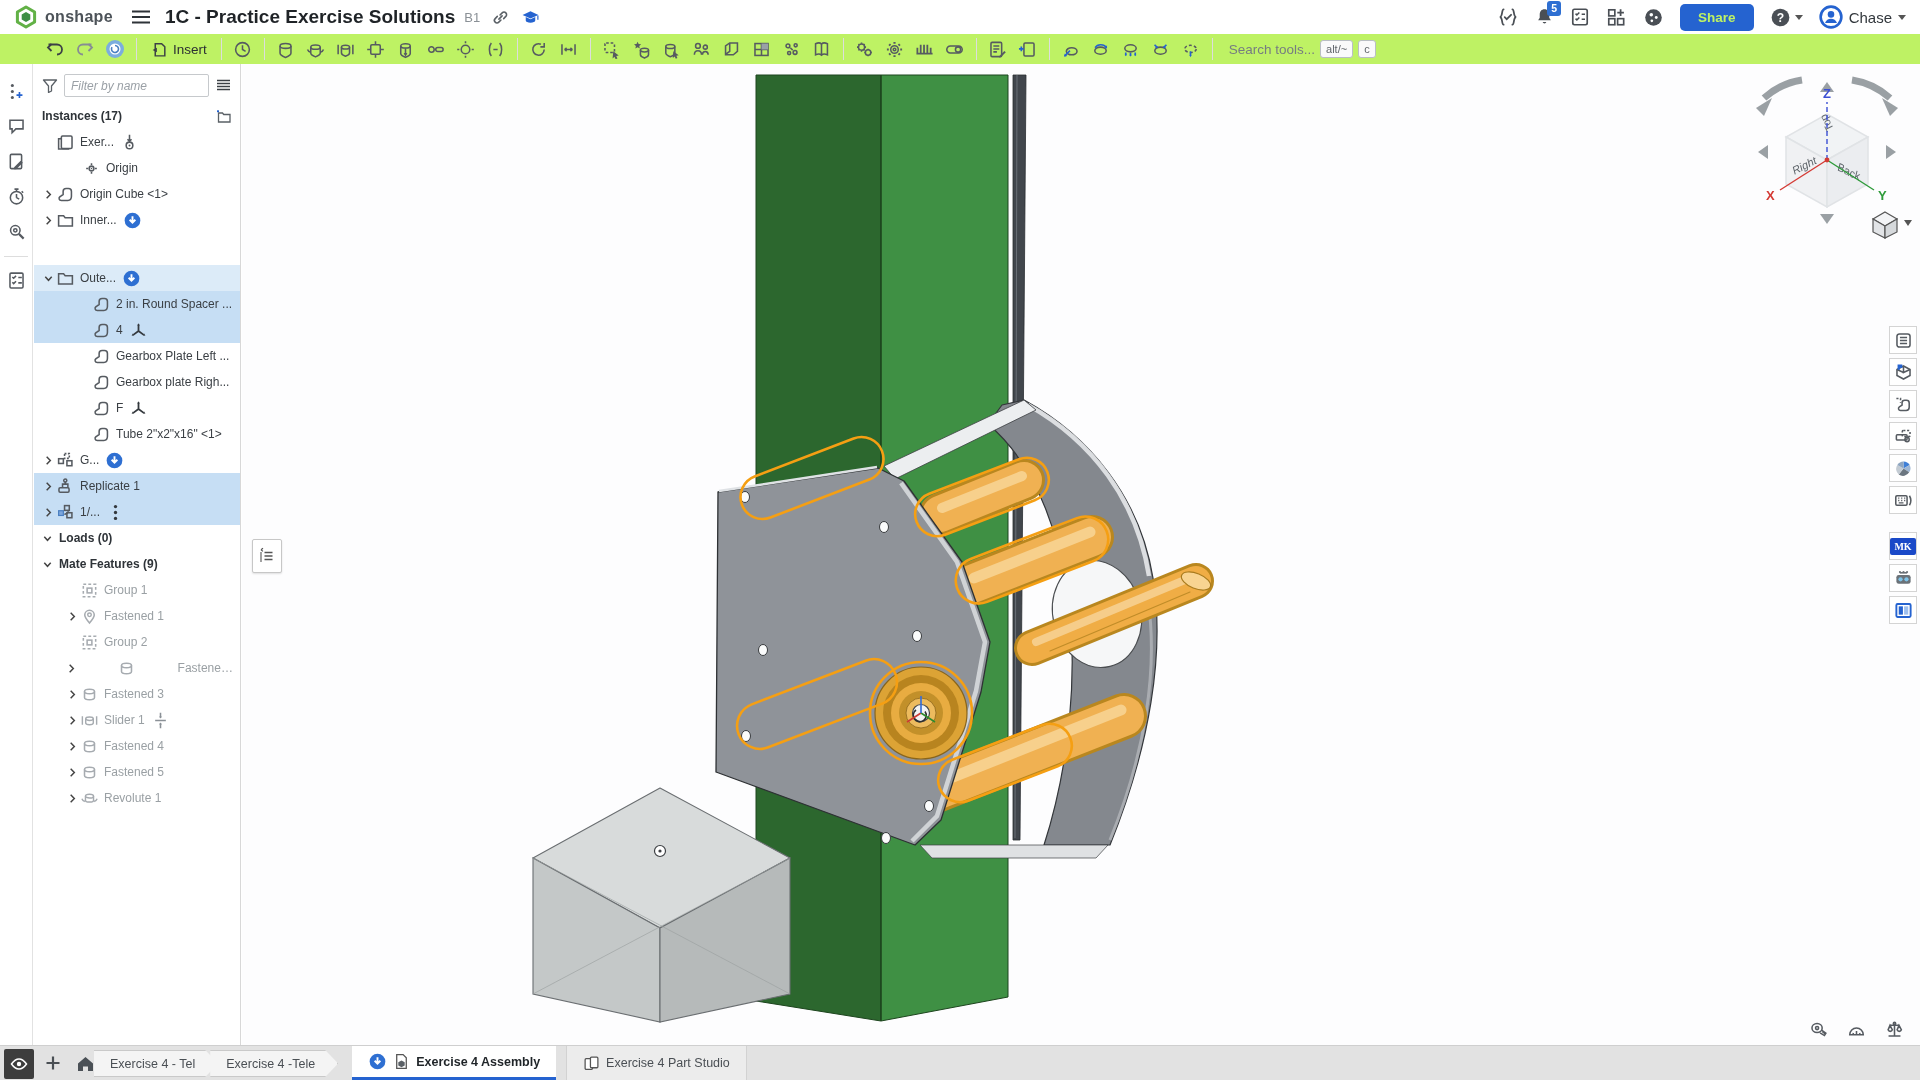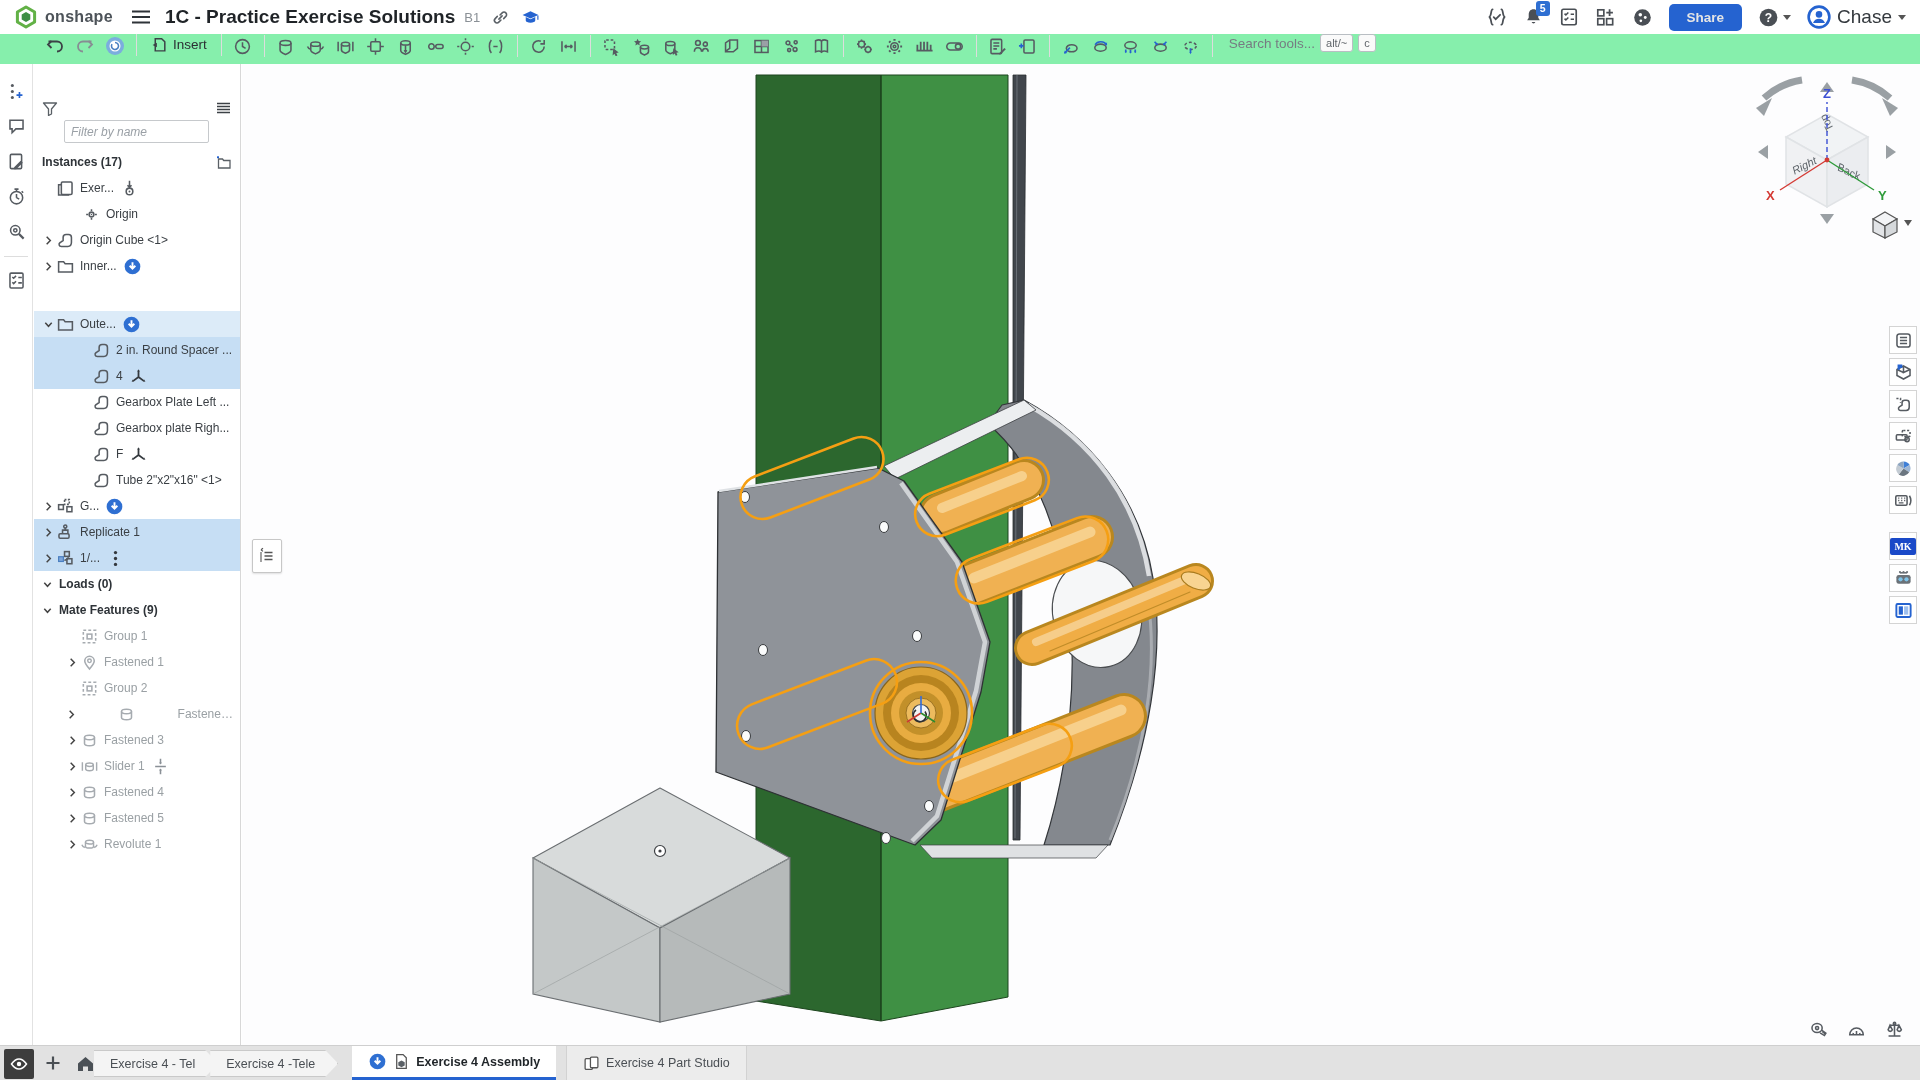--- a/index.html
+++ b/index.html
@@ -14,30 +14,30 @@
   #logo { display:flex; align-items:center; gap:7px; }
   #logo-word { font-size:16px; font-weight:bold; color:#4d5359; letter-spacing:.3px; }
   #hamburger { margin:0 14px 0 18px; cursor:pointer; }
   #doc-title { font-size:19px; font-weight:bold; color:#1f2327; white-space:nowrap; }
   #version-badge { font-size:13px; color:#8a9096; margin-left:9px; }
   .tb-gap { width:12px; }
   #topbar-right { margin-left:auto; display:flex; align-items:center; gap:16px; }
   .top-icon { position:relative; cursor:pointer; }
   #notif-badge { position:absolute; top:-6px; right:-7px; background:#2e6fd2; color:#fff;
     font-size:10.5px; font-weight:bold; padding:1px 4px; border-radius:3px; line-height:1.2; }
-  #share-btn { background:#2563d0; color:#e5e5e5; font-size:13.5px; font-weight:bold;
+  #share-btn { background:#2563d0; color:#bef264; font-size:13.5px; font-weight:bold;
     border:none; border-radius:5px; padding:6px 18px; cursor:pointer; }
   #user-chip { display:flex; align-items:center; gap:6px; cursor:pointer; }
-  #user-name { font-size:19px; color:#33383d; }
+  #user-name { font-size:15px; color:#33383d; }
   .caret { width:0; height:0; border-left:4px solid transparent; border-right:4px solid transparent;
     border-top:5px solid #555; display:inline-block; }
 
   
-  #toolbar { position:absolute; left:0; top:34px; width:1920px; height:30px; background:#86efac;
-    display:flex; align-items:flex-start; padding:0 6px 0 40px; z-index:25; }
+  #toolbar { position:absolute; left:0; top:34px; width:1920px; height:30px; background:#bef264;
+    display:flex; align-items:center; padding:0 6px 0 40px; z-index:25; }
   .tool-btn { width:26px; height:24px; display:flex; align-items:center; justify-content:center;
     border-radius:3px; cursor:pointer; margin:0 2px; }
   .tool-sep { width:1px; height:22px; background:#ddd; margin:0 6px; }
   #insert-btn { display:flex; align-items:center; gap:5px; font-size:13.5px; color:#2b2f33;
     padding:2px 8px; border-radius:3px; cursor:pointer; }
   #search-tools { display:flex; align-items:center; gap:5px; margin-left:10px; cursor:text; }
   #search-tools-label { font-size:13.5px; color:#767c82; }
   .kbd { font-size:11px; color:#61666b; border:1px solid #b9bec3; border-radius:3px;
     padding:0 5px; background:#fafafa; line-height:16px; }
 
@@ -47,21 +47,21 @@
     padding-top:14px; z-index:20; }
   .rail-btn { width:26px; height:26px; display:flex; align-items:center; justify-content:center;
     margin-bottom:9px; cursor:pointer; }
   .rail-sep { width:24px; height:1px; background:#ddd; margin:3px 0 10px; }
 
   
   #sidebar { position:absolute; left:34px; top:64px; width:207px; bottom:35px; background:#fff;
     border-right:1px solid #d8d8d8; z-index:20; overflow:hidden; font-size:12px; }
   #filter-row { display:flex; align-items:center; gap:6px; padding:10px 8px 6px 8px; }
   #filter-input { flex:1; height:23px; border:1px solid #c6c9cc; border-radius:2px;
-    font-size:12px; font-style:italic; color:#3b82f6; padding:0 6px; outline:none; min-width:0;margin-top:46px; }
+    font-size:12px; font-style:italic; color:#3b82f6; padding:0 6px; outline:none; min-width:0; }
   #filter-input::placeholder { color:#9aa0a6; font-style:italic; }
   .panel-header { display:flex; align-items:center; height:26px; padding:0 8px;
     font-weight:bold; color:#2e3338; }
   .panel-header .sp { flex:1; }
   .trow { display:flex; align-items:center; height:26px; padding-right:4px; cursor:pointer;
     color:#3a3f44; white-space:nowrap; }
   .trow.hl-soft { background:#dcebf8;margin-top:32px; }
   .trow.hl-strong { background:#c6def4; }
   .trow .chev { width:16px; display:flex; justify-content:center; }
   .trow .lbl { margin-left:5px; overflow:hidden; text-overflow:ellipsis; }

